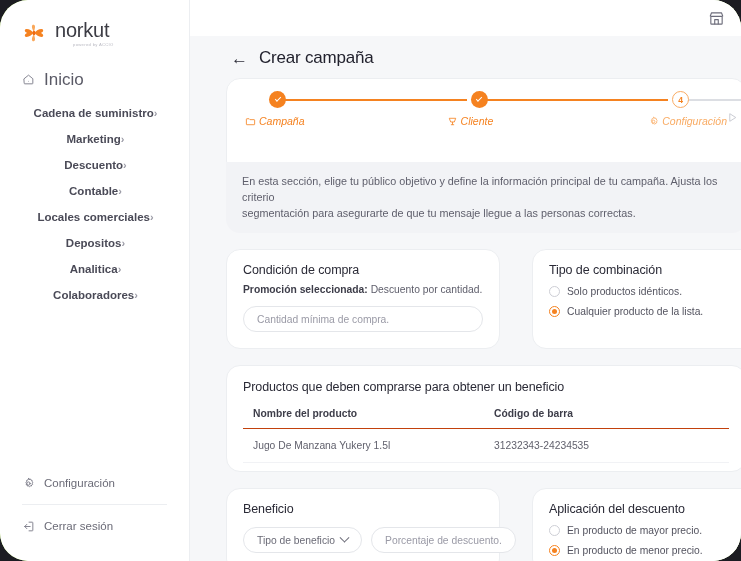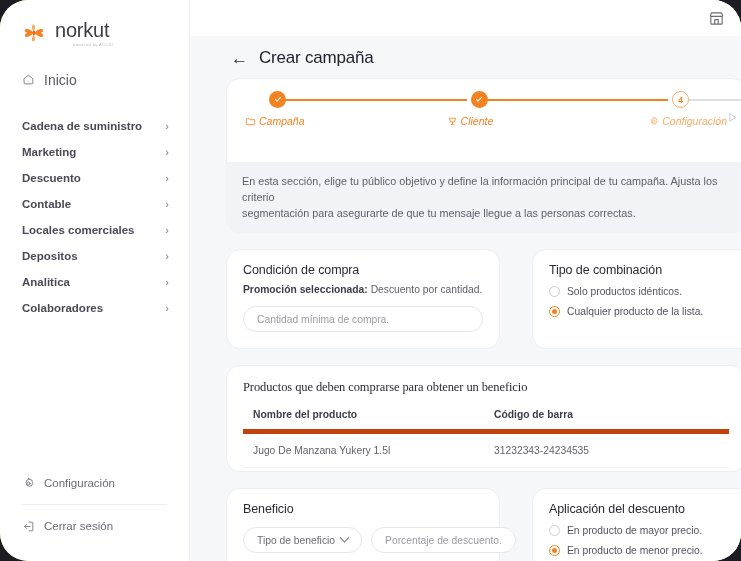--- a/index.html
+++ b/index.html
@@ -53,30 +53,30 @@
     margin-left: 18px;
     white-space: nowrap;
   }
 
   .nav-top { margin-top: 14px; }
   .nav-item {
     display: flex;
     align-items: center;
     padding: 0 20px 0 22px;
     height: 27px;
-    font-size: 14px;
+    font-size: 17px;
     color: #5a5a66;
     cursor: pointer;
     position: relative;
   }
   .nav-item .ico { width: 15px; flex: 0 0 15px; display: flex; align-items: center; }
   .nav-item .lbl { flex: 1; white-space: nowrap; }
   .nav-item.with-icon .lbl { margin-left: 7px; }
   .nav-item .chev { color: #9b9ba6; font-size: 11px; line-height: 1; }
-  .nav-group { margin-top: 25px; display: flex; flex-direction: column; gap: 10px; }
+  .nav-group { margin-top: 12px; display: flex; flex-direction: column; gap: 10px; align-items: center; }
   .nav-group .nav-item { font-weight: 700; color: #4a4a57; font-size: 11.5px; height: 16px; }
 
   .nav-bottom { margin-top: auto; padding-bottom: 20px; }
   .nav-bottom .nav-item { height: 30px; color: #6b6b77; font-size: 11.5px; }
   .divider { height: 1px; background: #eceef1; margin: 6px 22px; }
 
   
   #main {
     flex: 1;
     height: 100%;
@@ -300,34 +300,33 @@
     width: 520px;
     margin-top: 16px;
     padding: 14px 16px 0 16px;
     height: 107px;
     overflow: hidden;
   }
   .table-title {
     font-size: 12.5px;
     color: #2a2a36;
     letter-spacing: -0.1px;
-    font-family: Liberation Serif, serif;
   }
   table.products {
     width: 100%;
     border-collapse: collapse;
     margin-top: 10px;
   }
   table.products th {
     text-align: left;
     font-size: 10.3px;
     font-weight: 700;
     color: #3d3d49;
     padding: 4px 0 9px 10px;
-    border-bottom: 5px solid #c2410c;
+    border-bottom: 1px solid #c2410c;
   }
   table.products td {
     text-align: left;
     font-size: 10.3px;
     color: #61616d;
     padding: 11px 0 11px 10px;
     border-bottom: 1px solid #f1f2f5;
   }
   table.products th:nth-child(2), table.products td:nth-child(2) { width: 245px; }
 </style>

